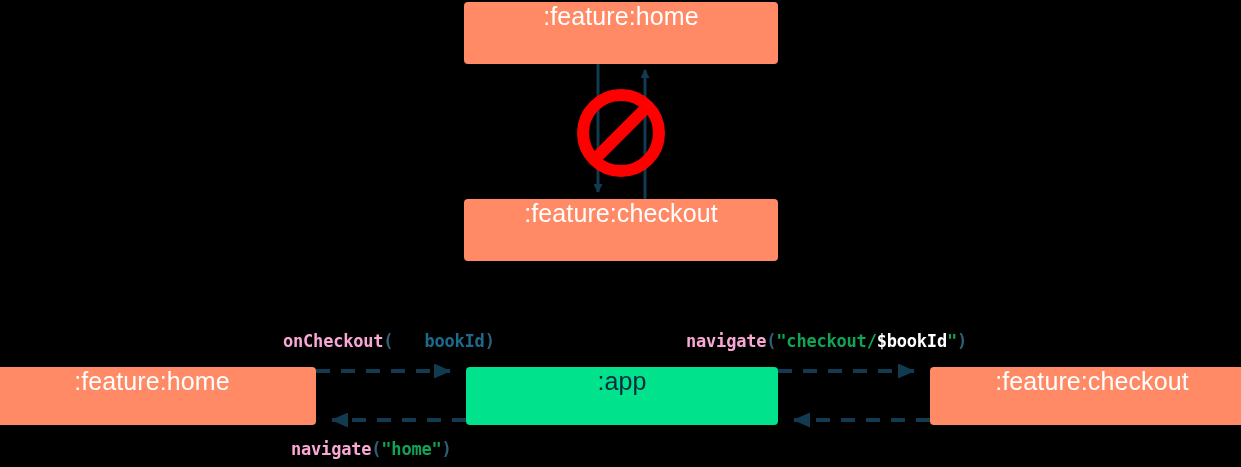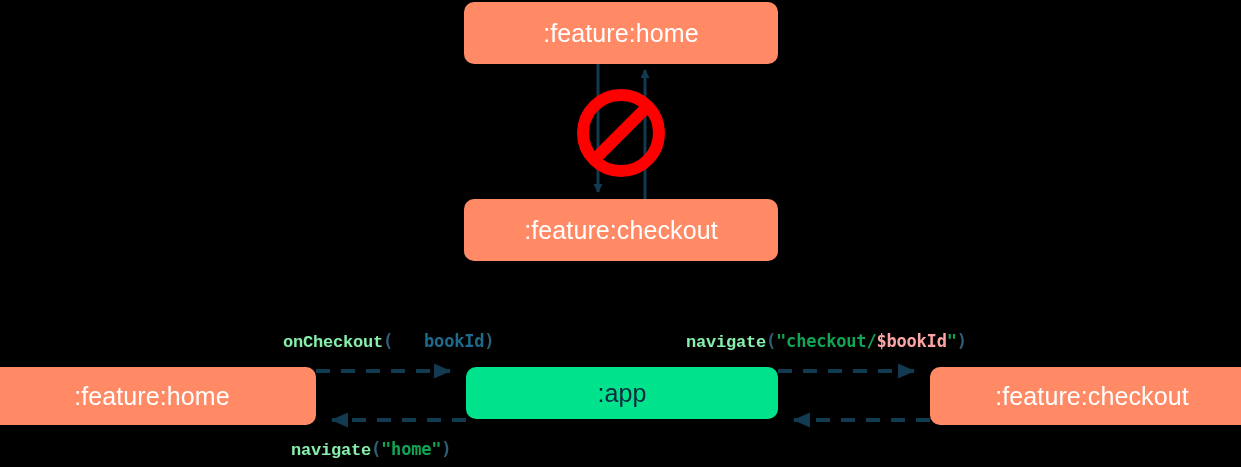--- a/index.html
+++ b/index.html
@@ -10,23 +10,23 @@
   #canvas {
     position: relative;
     width: 1241px;
     height: 467px;
     background: #000000;
     overflow: hidden;
     font-family: "Liberation Sans", sans-serif;
   }
   .node {
     position: absolute;
-    border-radius: 10px;
+    border-radius: 4px;
     display: flex;
-    align-items: center;
+    align-items: flex-start;
     justify-content: center;
     box-sizing: border-box;
     font-size: 25px;
     letter-spacing: 0.1px;
     white-space: nowrap;
   }
   .node-orange {
     background: #FF8A65;
     color: #FFFFFF;
   }
@@ -34,46 +34,46 @@
     background: #00E28C;
     color: #0D2B3E;
   }
 
   
   #node-home-top   { left: 464px; top: 2px;   width: 314px; height: 62px; }
   #node-checkout-top { left: 464px; top: 199px; width: 314px; height: 62px; }
 
   
   #node-home-bottom     { left: -12px; top: 367px; width: 328px; height: 58px; }
-  #node-app             { left: 466px; top: 367px; width: 312px; height: 52px; }
+  #node-app             { left: 466px; top: 367px; width: 312px; height: 58px; }
   #node-checkout-bottom { left: 930px; top: 367px; width: 324px; height: 58px; }
 
   .edge-svg {
     position: absolute;
     left: 0;
     top: 0;
     width: 1241px;
     height: 467px;
     pointer-events: none;
   }
 
   .code-label {
     position: absolute;
     font-family: "DejaVu Sans Mono", "Liberation Mono", monospace;
     font-size: 17px;
     font-weight: bold;
     letter-spacing: -0.2px;
     white-space: nowrap;
     color: #0D3A56;
   }
-  .tok-fn    { color: #86efac; font-family: Liberation Mono, monospace; }
+  .tok-fn    { color: #f9a8d4; }
   .tok-punct { color: #2E5E78; }
   .tok-param { color: #1E6A8C; margin-left: 31px; }
   .tok-str   { color: #12A455; }
-  .tok-dollar{ color: #fca5a5; }
+  .tok-dollar{ color: #ffffff; }
 
   #label-on-checkout     { left: 283px; top: 331px; }
   #label-navigate-checkout { left: 686px; top: 331px; }
   #label-navigate-home   { left: 291px; top: 439px; }
   #label-on-payment-canceled { left: 740px; top: 439px; }
 
   #no-entry-icon {
     position: absolute;
     left: 577px;
     top: 89px;

